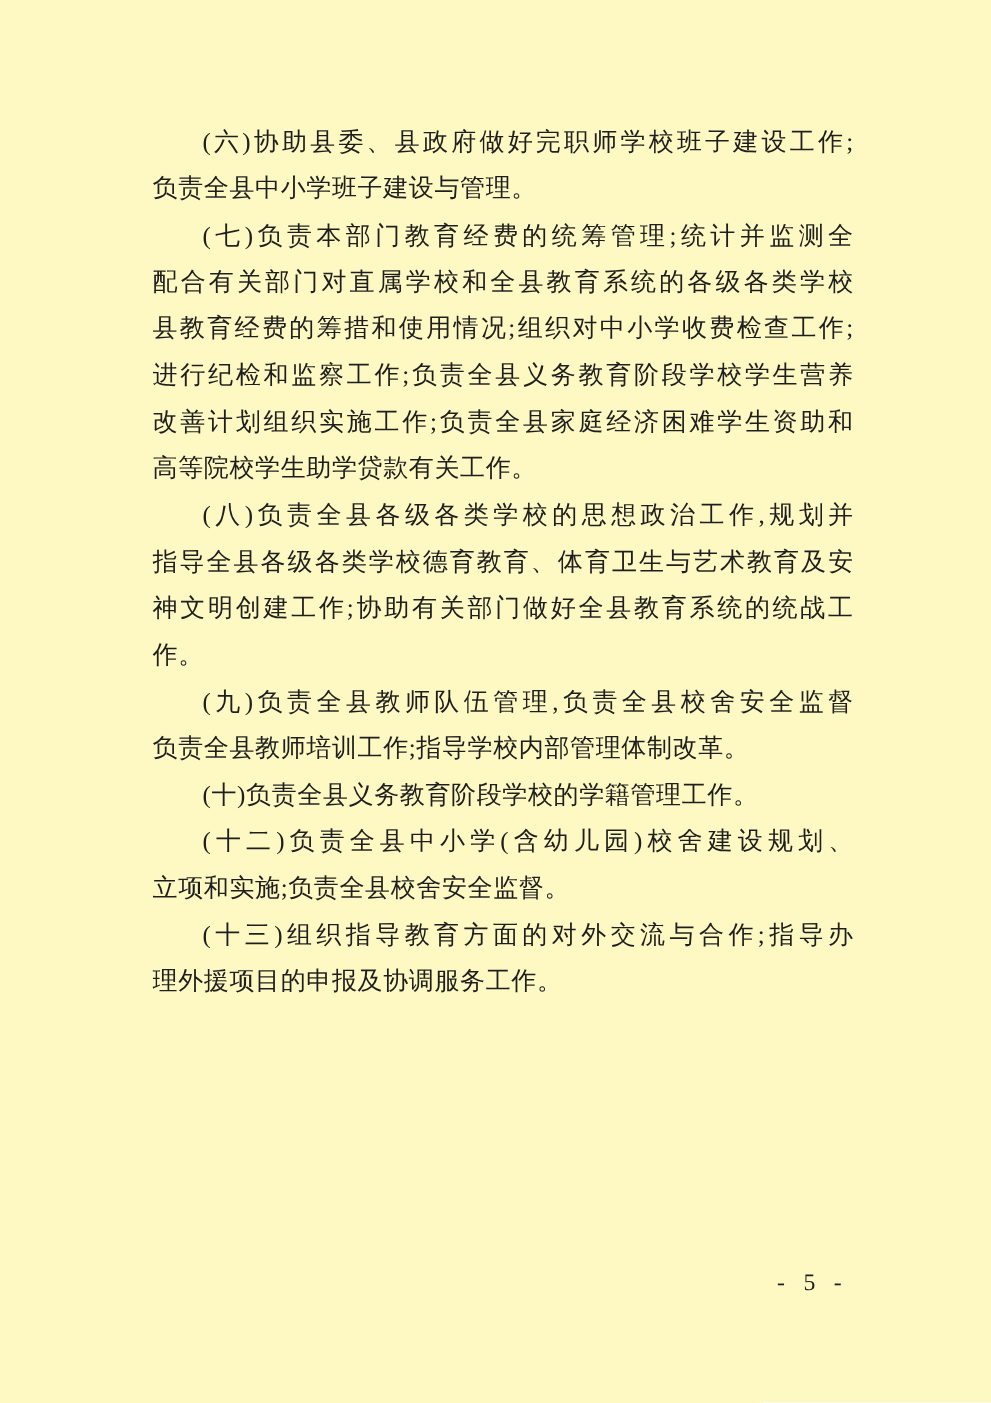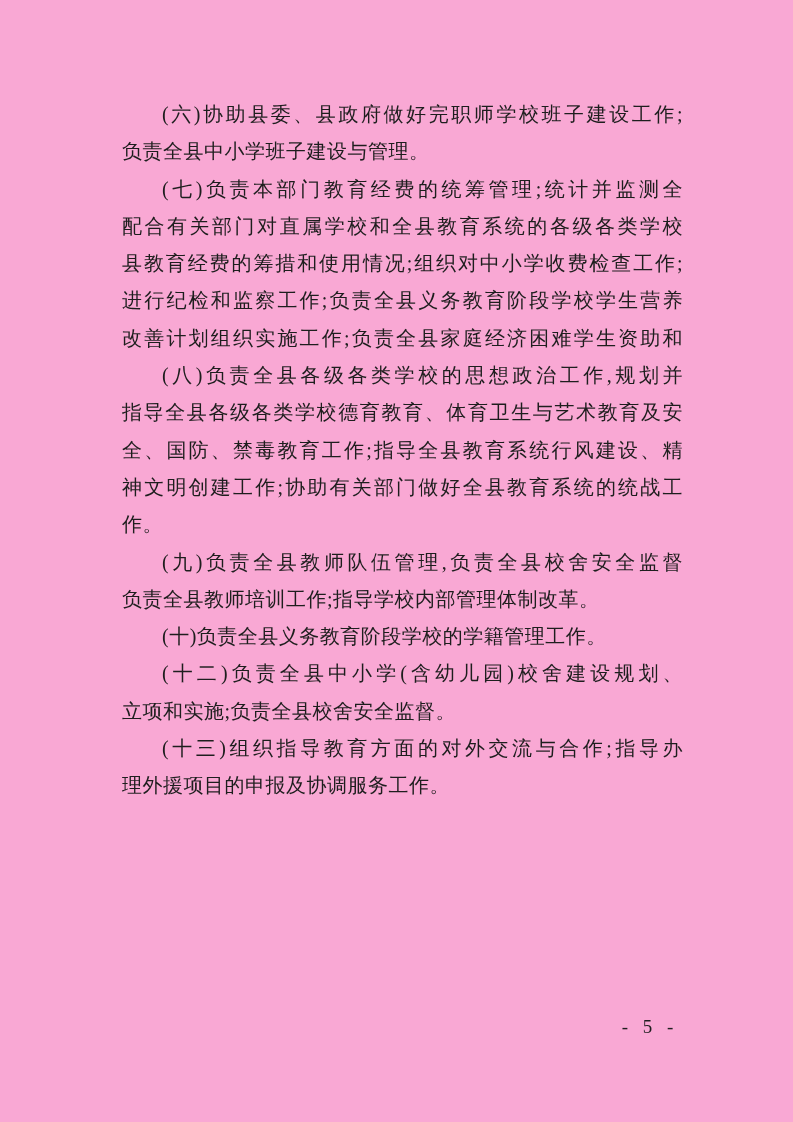--- a/index.html
+++ b/index.html
@@ -4,21 +4,21 @@
 <style>
   html, body {
     margin: 0;
     padding: 0;
     background: #ffffff;
   }
   .page {
     position: relative;
     width: 793px;
     height: 1122px;
-    background: #f9a8d4;
+    background: #fef9c3;
     overflow: hidden;
     font-family: "Liberation Serif", serif;
     color: #1e1e1e;
   }
   .doc-body {
     position: absolute;
     left: 122px;
     top: 96px;
     width: 561px;
   }
@@ -62,25 +62,25 @@
       <div class="paragraph">
         <div class="t-line first">(六)协助县委、县政府做好完职师学校班子建设工作;</div>
         <div class="t-line last">负责全县中小学班子建设与管理。</div>
       </div>
       <div class="paragraph">
         <div class="t-line first">(七)负责本部门教育经费的统筹管理;统计并监测全</div>
         <div class="t-line">配合有关部门对直属学校和全县教育系统的各级各类学校</div>
         <div class="t-line">县教育经费的筹措和使用情况;组织对中小学收费检查工作;</div>
         <div class="t-line">进行纪检和监察工作;负责全县义务教育阶段学校学生营养</div>
         <div class="t-line">改善计划组织实施工作;负责全县家庭经济困难学生资助和</div>
+        <div class="t-line last">高等院校学生助学贷款有关工作。</div>
       </div>
       <div class="paragraph">
         <div class="t-line first">(八)负责全县各级各类学校的思想政治工作,规划并</div>
         <div class="t-line">指导全县各级各类学校德育教育、体育卫生与艺术教育及安</div>
-        <div class="t-line">全、国防、禁毒教育工作;指导全县教育系统行风建设、精</div>
         <div class="t-line">神文明创建工作;协助有关部门做好全县教育系统的统战工</div>
         <div class="t-line last">作。</div>
       </div>
       <div class="paragraph">
         <div class="t-line first">(九)负责全县教师队伍管理,负责全县校舍安全监督</div>
         <div class="t-line last">负责全县教师培训工作;指导学校内部管理体制改革。</div>
       </div>
       <div class="paragraph">
         <div class="t-line first last">(十)负责全县义务教育阶段学校的学籍管理工作。</div>
       </div>

